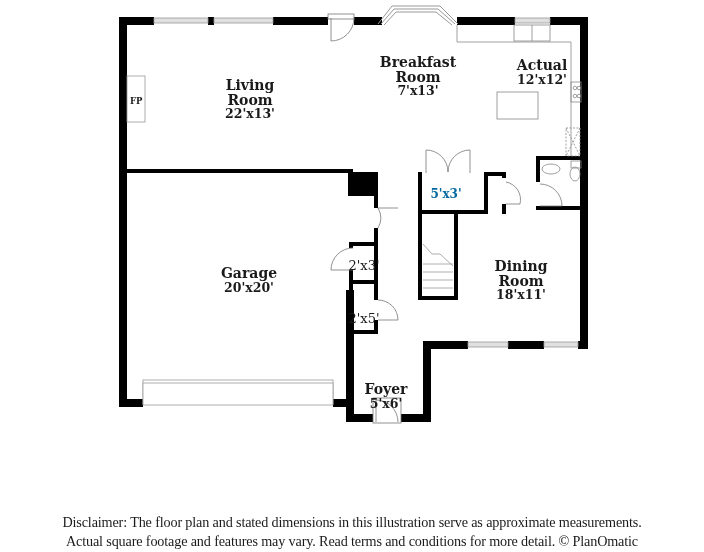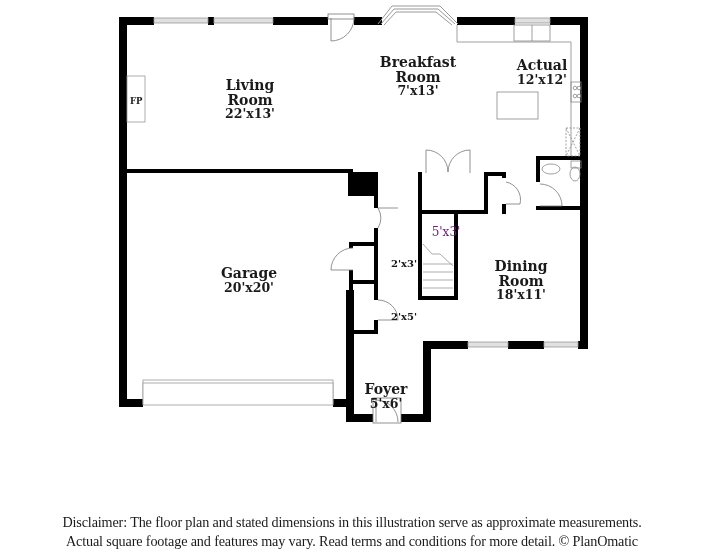--- a/index.html
+++ b/index.html
@@ -1,22 +1,22 @@
 <!DOCTYPE html>
 <html><head>
 <meta charset="utf-8">
 <style>
   html, body { margin:0; padding:0; background:#ffffff; }
   body { width:704px; height:552px; position:relative; overflow:hidden; font-family:"DejaVu Serif", serif; }
   #plan { position:absolute; left:0; top:0; width:704px; height:500px; }
   .room-label { position:absolute; text-align:center; font-family:"DejaVu Serif", serif; font-weight:bold; color:#1a1a1a; line-height:1.05; transform:translateX(-50%); white-space:nowrap; }
   .room-label .name { font-size:14px; display:block; }
   .room-label .dim { font-size:12.5px; display:block; }
-  .small-label { position:absolute; font-family:"DejaVu Serif", serif; font-weight:bold; color:#1a1a1a; font-size:10px; transform:translateX(-50%); white-space:nowrap;margin-left:40px; }
-  .mid-label { position:absolute; font-family:"DejaVu Serif", serif; font-weight:normal; color:#701a75; font-size:12px; transform:translateX(-50%); white-space:nowrap;margin-top:38px; }
+  .small-label { position:absolute; font-family:"DejaVu Serif", serif; font-weight:normal; color:#1a1a1a; font-size:13px; transform:translateX(-50%); white-space:nowrap; }
+  .mid-label { position:absolute; font-family:"DejaVu Serif", serif; font-weight:bold; color:#0369a1; font-size:12px; transform:translateX(-50%); white-space:nowrap; }
   .fp-label { position:absolute; font-family:"DejaVu Serif", serif; font-weight:bold; color:#1a1a1a; font-size:8.5px;text-align:right; }
   #disclaimer { position:absolute; left:0; top:513px; width:704px; text-align:center; font-family:"Liberation Serif", serif; font-size:14.2px; color:#1a1a1a; line-height:19px; letter-spacing:-0.15px; }
 </style>
 </head>
 <body>
 
 <svg id="plan" viewBox="0 0 704 500" xmlns="http://www.w3.org/2000/svg">
   <g fill="#000">
 
     <rect x="119" y="17" width="35" height="8"></rect>

